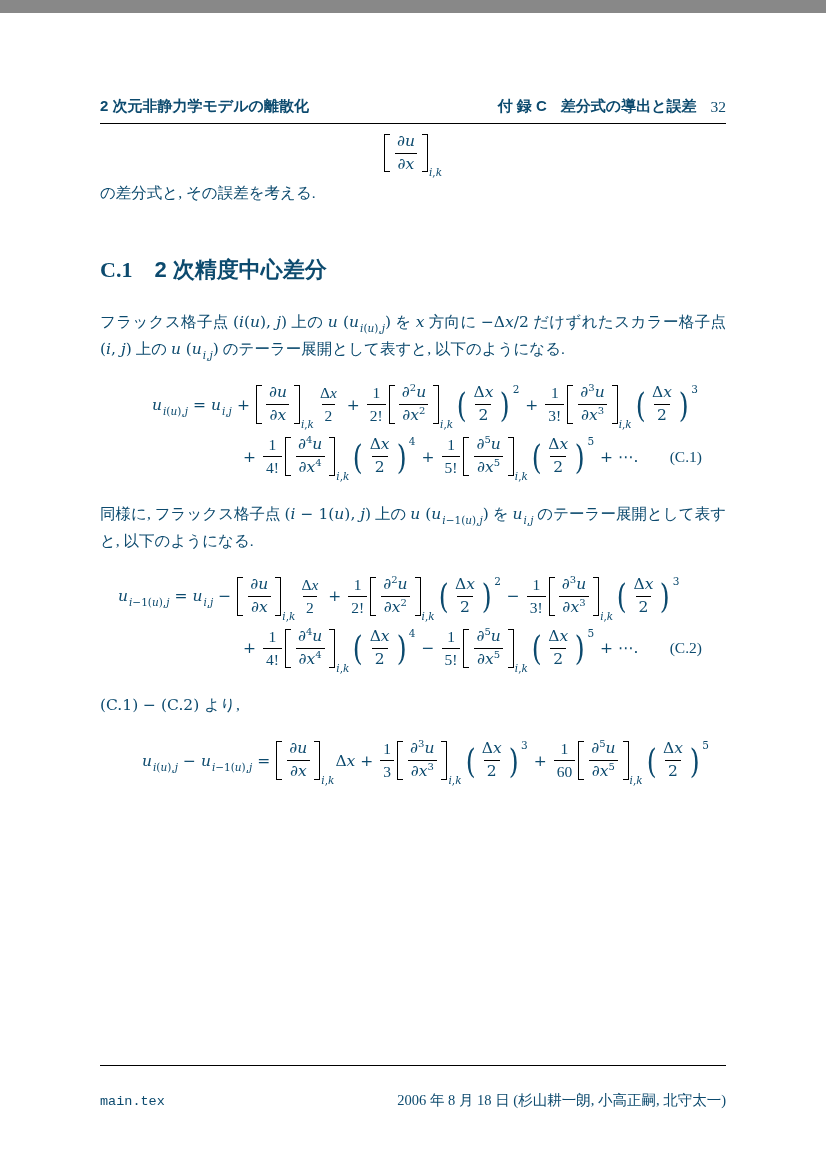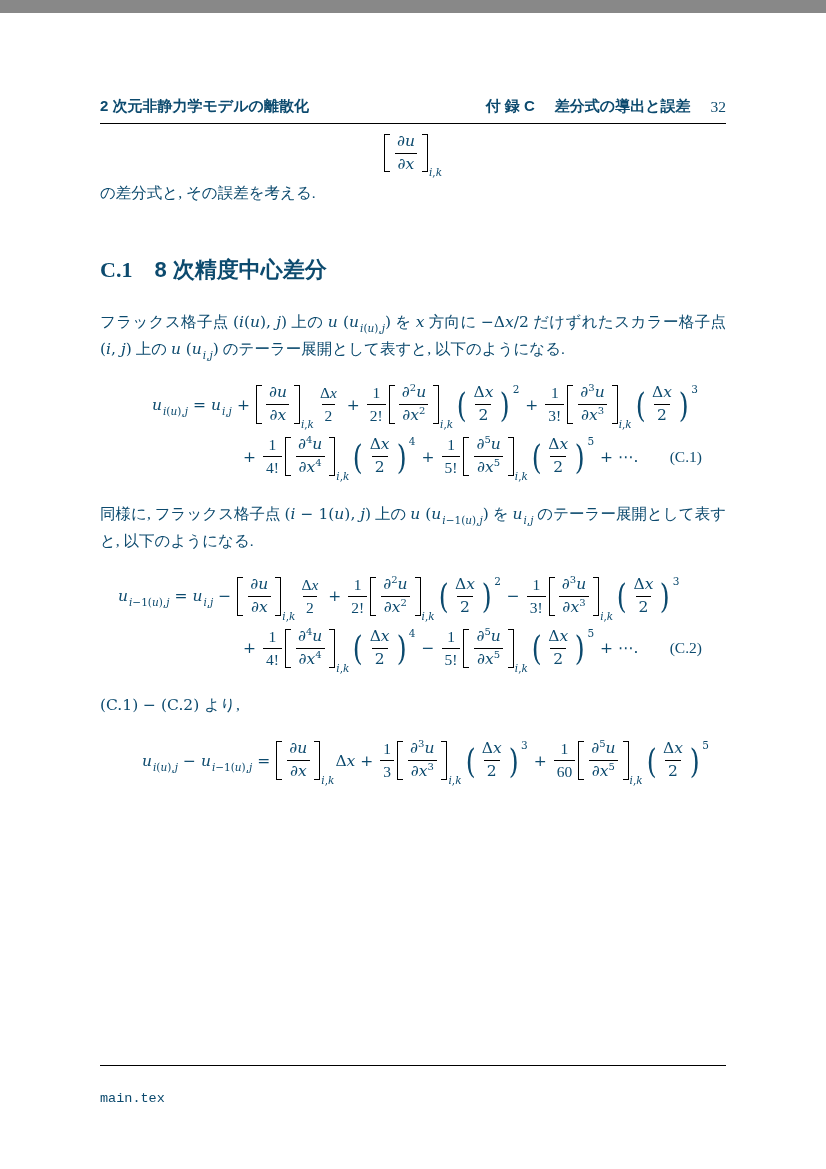--- a/index.html
+++ b/index.html
@@ -9,21 +9,21 @@
     font-family:"Liberation Serif","DejaVu Serif",serif;
   }
   .content { margin:0 100px; position:relative; width:626px; }
 
   
   .runhead {
     margin-top:84px; display:flex; justify-content:space-between; align-items:baseline;
     border-bottom:1.4px solid #000; padding-bottom:7px;
     font-family:"Liberation Sans",sans-serif; font-weight:bold; font-size:15px;
   }
-  .runhead .rh-right { display:flex; gap:20px; align-items:flex-end; }
+  .runhead .rh-right { display:flex; gap:14px; align-items:flex-end; }
   .runhead .pageno { font-family:"Liberation Serif",serif; font-weight:normal; font-size:15.5px; }
 
   
   .chapter {
     margin-top:92px; font-family:"Liberation Sans",sans-serif; font-weight:bold;
     font-size:33px; letter-spacing:1px; line-height:1.2;
   }
   .chapter .serifb { font-family:"Liberation Serif","DejaVu Serif",serif; }
   .chapter .ch-title { margin-left:34px; }
 
@@ -106,21 +106,21 @@
             </span>
             <span class="sqb r"></span>
             <span class="gsub"><i>i</i>,<i>k</i></span>
           </span>
         </div>
     </div>
 
     <p class="para mt-line"><span class="jp">の差分式と, その誤差を考える.</span></p>
 
     <h2 class="section">
-      <span class="serifb">C.1</span><span class="sec-title">8 次精度中心差分</span>
+      <span class="serifb">C.1</span><span class="sec-title">2 次精度中心差分</span>
     </h2>
 
     <p class="para mt-para"><span class="jp">フラックス格子点 </span><span class="mm">(<i>i</i>(<i>u</i>), <i>j</i>)</span><span class="jp"> 上の </span><span class="mm"><i>u</i> (</span><span class="mm msub"><i>u</i><span class="vsub"><i>i</i>(<i>u</i>),<i>j</i></span></span><span class="mm">)</span><span class="jp"> を </span><span class="mm"><i>x</i></span><span class="jp"> 方向に </span><span class="mm">−Δ<i>x</i>/2</span><span class="jp"> だけずれたスカラー格子点 </span><span class="mm">(<i>i</i>, <i>j</i>)</span><span class="jp"> 上の </span><span class="mm"><i>u</i> (</span><span class="mm msub"><i>u</i><span class="vsub"><i>i</i>,<i>j</i></span></span><span class="mm">)</span><span class="jp"> のテーラー展開として表すと, 以下のようになる.</span></p>
 
     <div class="equation">
         <div class="eqline" style="padding-left: 52px;">
           <span class="mm msub"><i>u</i><span class="vsub"><i>i</i>(<i>u</i>),<i>j</i></span></span>
           <span class="mm op">=</span>
           <span class="mm msub"><i>u</i><span class="vsub"><i>i</i>,<i>j</i></span></span>
           <span class="mm op">+</span>
@@ -422,14 +422,15 @@
             <span class="bigp">)</span>
             <span class="gsup">5</span>
           </span>
         </div>
       </div>
 
   </div>
 
   <div class="footer">
     <span class="fname">main.tex</span>
+    <span class="fdate">2006 年 8 月 18 日 (杉山耕一朗, 小高正嗣, 北守太一)</span>
   </div>
 </div>
 
 </body></html>

